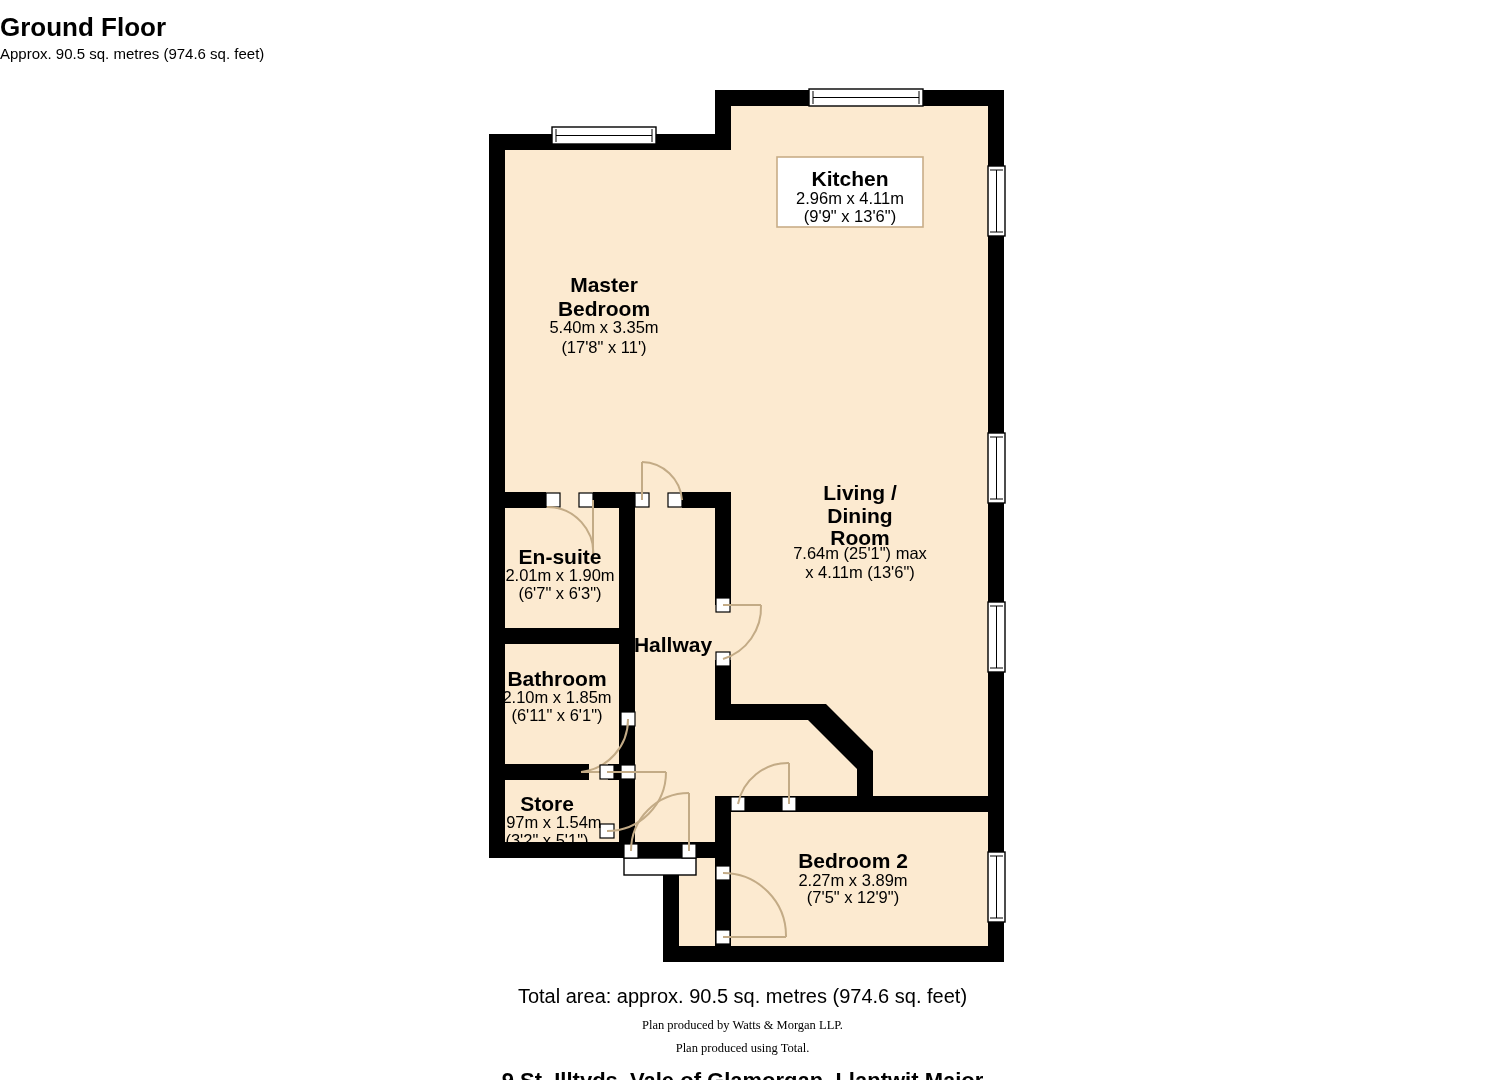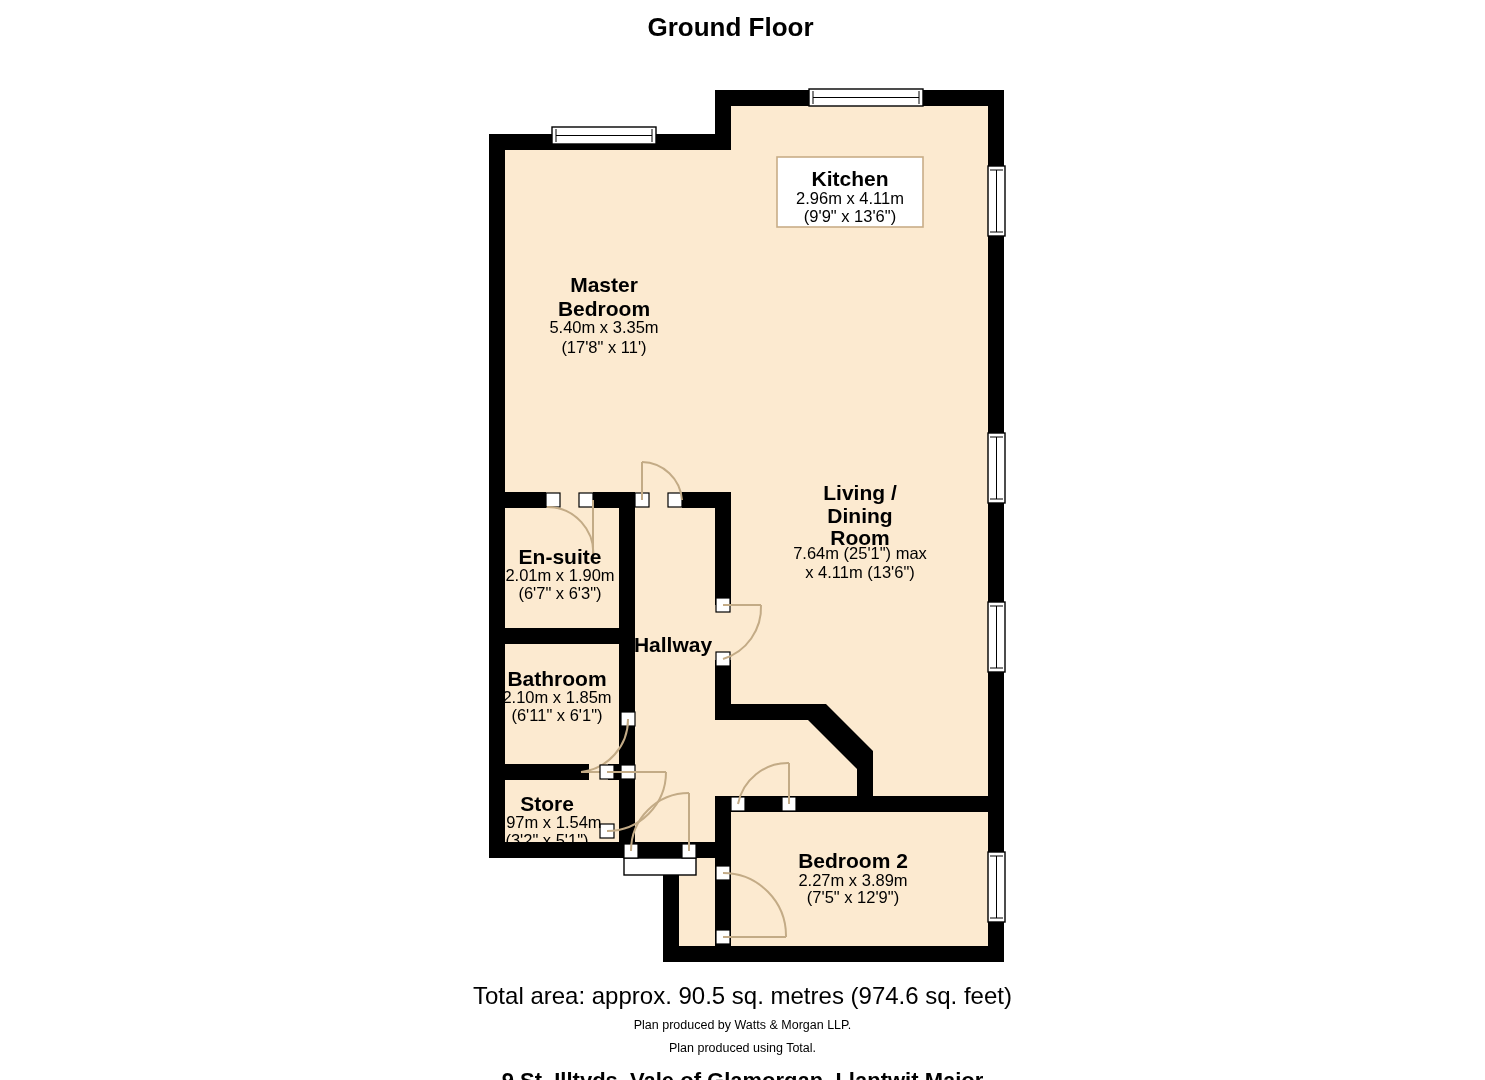--- a/index.html
+++ b/index.html
@@ -18,21 +18,21 @@
   #stage {
     position: relative;
     width: 1485px;
     height: 1080px;
   }
   .title-block {
     position: absolute;
     left: 0;
     top: 12px;
     width: 1461px;
-    text-align: center;
+    text-align: left;
   }
   .floor-title {
     font-size: 26px;
     font-weight: bold;
     letter-spacing: 0px;
     line-height: 30px;
   }
   .floor-sub {
     font-size: 15px;
     font-weight: normal;
@@ -40,27 +40,28 @@
     margin-top: 2px;
   }
   .footer-block {
     position: absolute;
     left: 0;
     top: 982px;
     width: 1485px;
     text-align: center;
   }
   .total-area {
-    font-size: 24px;
+    font-size: 20px;
     line-height: 28px;
   }
   .producer {
     font-size: 12.5px;
     line-height: 15px;
     margin-top: 8px;
+    font-family: Liberation Serif, serif;
   }
   .address {
     font-size: 22px;
     font-weight: bold;
     line-height: 28px;
     margin-top: 11px;
   }
   svg#plan {
     position: absolute;
     left: 0;
@@ -84,20 +85,21 @@
     font-weight: bold;
   }
 </style>
 </head>
 <body>
 
 <div id="stage">
 
   <div class="title-block">
     <div class="floor-title">Ground Floor</div>
+    <div class="floor-sub">Approx. 90.5 sq. metres (974.6 sq. feet)</div>
   </div>
 
   <svg id="plan" width="1485" height="1080" viewBox="0 0 1485 1080">
 
     <g>
 
       <path fill="#fcead0" d="M 489,134 L 715,134 L 715,858 L 489,858 Z"></path>
 
       <path fill="#fcead0" d="M 715,90 L 1004,90 L 1004,962 L 663,962 L 663,858 L 715,858 Z"></path>
     </g>

